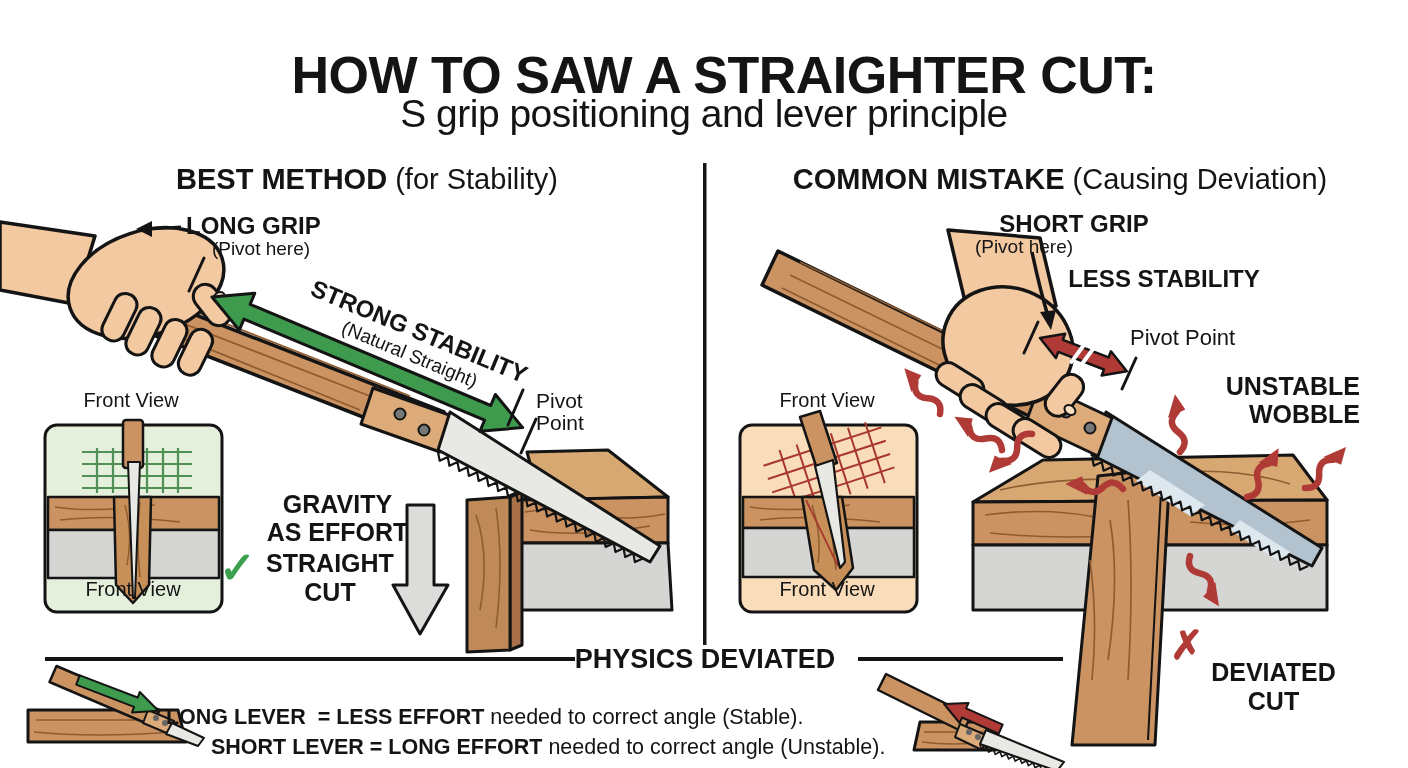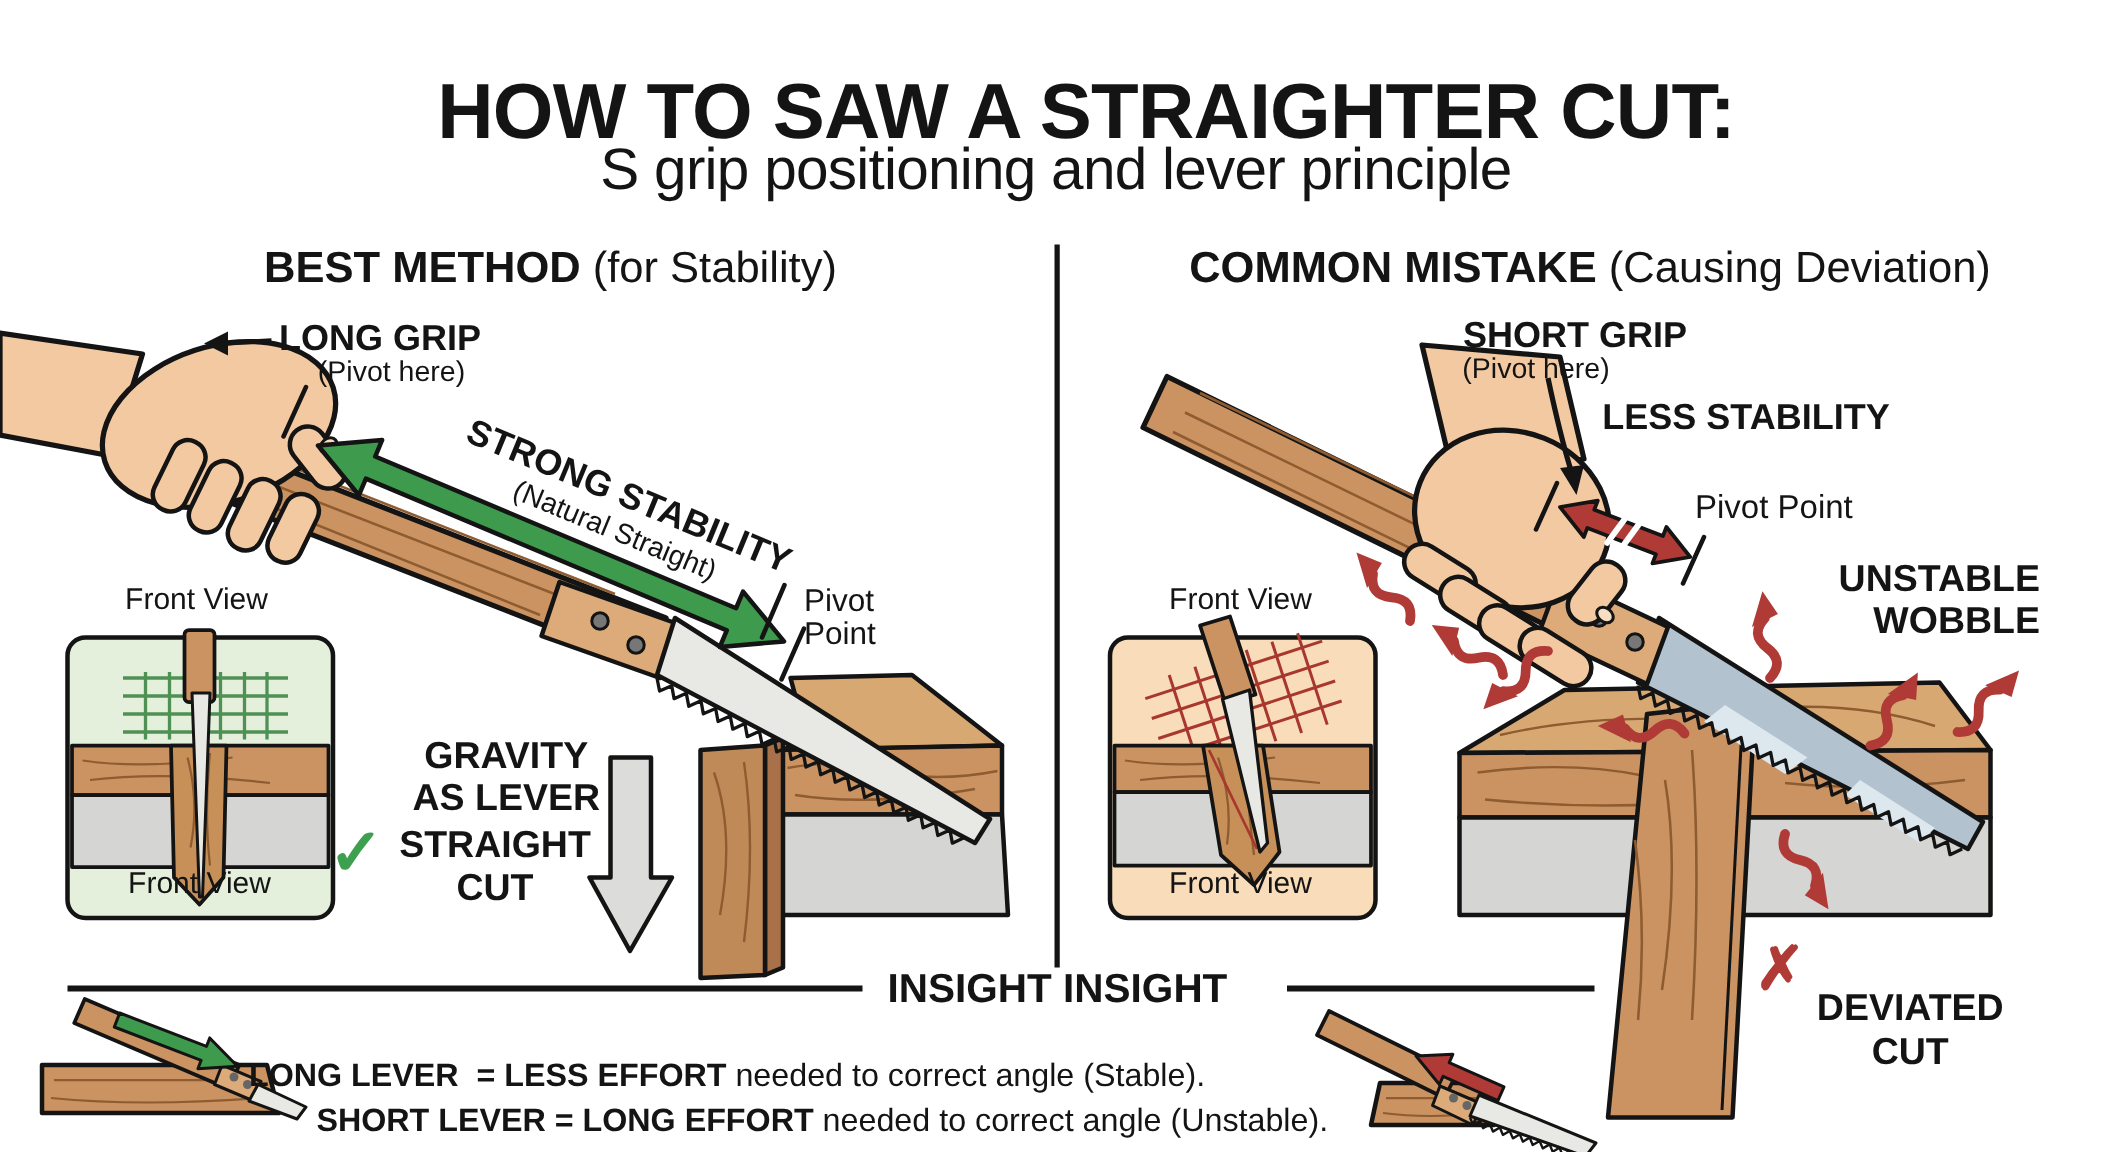--- a/index.html
+++ b/index.html
@@ -215,54 +215,54 @@
 <div class="lbl" style="left:536px;top:390px;font-size:21px;line-height:22px;">
   <div>Pivot</div>
   <div>Point</div>
 </div>
 
 <div class="lbl ctr" style="left:56px;width:150px;top:389px;font-size:20px;">Front View</div>
 <div class="lbl ctr" style="left:58px;width:150px;top:578px;font-size:20px;">Front View</div>
 
 <div class="lbl ctr" style="left:255px;width:165px;top:452px;font-size:25px;font-weight:bold;line-height:28px;margin-top:38px;">
   <div>GRAVITY</div>
-  <div>AS LEVER</div>
+  <div>AS EFFORT</div>
 </div>
 
 <span class="check" style="left:219px;top:542px;">✓</span>
 <div class="lbl ctr" style="left:255px;width:150px;top:549px;font-size:25px;font-weight:bold;line-height:29px;">
   <div>STRAIGHT</div>
   <div>CUT</div>
 </div>
 
 <div class="lbl panel-head ctr" style="left:745px;width:630px;">
   <span class="b">COMMON MISTAKE</span><span> (Causing Deviation)</span>
 </div>
-<div class="lbl b ctr" style="left:960px;width:180px;top:210px;font-size:24px;">SHORT GRIP</div>
+<div class="lbl b ctr" style="left:984px;width:180px;top:210px;font-size:24px;">SHORT GRIP</div>
 <div class="lbl small-lab ctr" style="left:934px;width:180px;top:236px;">(Pivot here)</div>
 <div class="lbl b ctr" style="left:1063px;width:202px;top:265px;font-size:24px;">LESS STABILITY</div>
 <div class="lbl" style="left:1130px;top:325px;font-size:22px;">Pivot Point</div>
 
 <div class="lbl" style="left:1208px;width:152px;top:372px;font-size:25px;font-weight:bold;line-height:28px;text-align:right;">
   <div>UNSTABLE</div>
   <div>WOBBLE</div>
 </div>
 
 <div class="lbl ctr" style="left:752px;width:150px;top:389px;font-size:20px;">Front View</div>
 <div class="lbl ctr" style="left:752px;width:150px;top:578px;font-size:20px;">Front View</div>
 
 <span class="xmark" style="left:1170px;top:622px;">✗</span>
 <div class="lbl ctr" style="left:1196px;width:155px;top:626px;font-size:25px;font-weight:bold;line-height:29px;margin-top:32px;">
   <div>DEVIATED</div>
   <div>CUT</div>
 </div>
 
 <div class="divline" style="left:45px;top:657px;width:530px;"></div>
 <div class="divline" style="left:858px;top:657px;width:205px;"></div>
-<div class="lbl b ctr" style="left:560px;width:290px;top:644px;font-size:27px;">INSIGHT INSIGHT</div>
+<div class="lbl b ctr" style="left:560px;width:290px;top:644px;font-size:27px;">PHYSICS DEVIATED</div>
 
 <div class="lbl phys-line" style="left:154px;top:680px;">
   <span class="b">LONG LEVER  = LESS EFFORT</span><span> needed to correct angle (Stable).</span>
 </div>
 <div class="lbl phys-line" style="left:199px;top:710px;">
   <span class="b">SHORT LEVER = LONG EFFORT</span><span> needed to correct angle (Unstable).</span>
 </div>
 
 </div>
 

